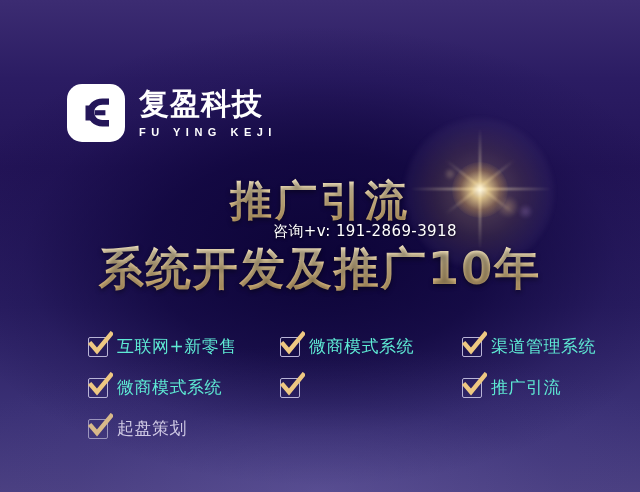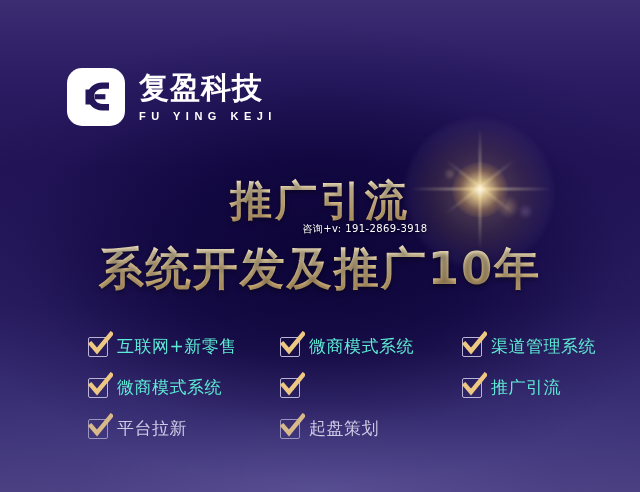--- a/index.html
+++ b/index.html
@@ -43,21 +43,21 @@
   .ray-d1{left:437px;top:186px;width:86px;height:2px;transform:rotate(-38deg);
     background:linear-gradient(90deg,rgba(255,225,160,0) 0%,rgba(255,238,195,0.55) 50%,rgba(255,225,160,0) 100%);}
   .ray-d2{left:437px;top:186px;width:86px;height:2px;transform:rotate(38deg);
     background:linear-gradient(90deg,rgba(255,225,160,0) 0%,rgba(255,238,195,0.55) 50%,rgba(255,225,160,0) 100%);}
   .flare-spot{position:absolute;border-radius:50%;filter:blur(1.5px);}
   .spot-a{left:497px;top:196px;width:22px;height:22px;background:radial-gradient(circle,rgba(255,210,140,0.30),rgba(255,200,120,0) 72%);}
   .spot-b{left:518px;top:204px;width:15px;height:15px;background:radial-gradient(circle,rgba(220,180,255,0.22),rgba(200,160,240,0) 72%);}
   .spot-c{left:444px;top:168px;width:12px;height:12px;background:radial-gradient(circle,rgba(255,225,170,0.26),rgba(255,220,160,0) 72%);}
 
   
-  .brand{position:absolute;left:67px;top:68px;display:flex;align-items:center;gap:14px;}
+  .brand{position:absolute;left:67px;top:84px;display:flex;align-items:center;gap:14px;}
   .logo-mark{
     width:58px;height:58px;border-radius:15px;background:#ffffff;
     display:flex;align-items:center;justify-content:center;flex:0 0 auto;
   }
   .brand-words{display:flex;flex-direction:column;justify-content:center;}
   .brand-cn{
     font-size:30px;font-weight:700;color:#ffffff;line-height:1.08;
     letter-spacing:1px;font-family:"DejaVu Sans",sans-serif;white-space:nowrap;
   }
   .brand-en{
@@ -73,21 +73,21 @@
     background:linear-gradient(180deg,#fdf0cd 0%,#f3d7a0 46%,#e0b977 100%);
     -webkit-background-clip:text;background-clip:text;
     -webkit-text-fill-color:transparent;
     text-shadow:0 2px 5px rgba(0,0,0,0.45);
   }
   .hl-1{font-size:42px;letter-spacing:3px;line-height:46px;}
   .hl-2{font-size:45px;letter-spacing:2px;line-height:50px;margin-top:20px;}
 
   .contact{
     position:absolute;left:0;right:0;top:222px;text-align:center;
-    font-size:10px;color:#ffffff;letter-spacing:0.4px;
+    font-size:15px;color:#ffffff;letter-spacing:0.4px;
     font-family:"DejaVu Sans",sans-serif;
     text-shadow:0 1px 3px rgba(0,0,0,0.75);
     padding-left:90px;
   }
 
   
   .features{position:absolute;left:88px;top:326px;width:520px;}
   .feat-row{display:flex;align-items:center;height:41px;}
   .feat-item{display:flex;align-items:center;gap:9px;}
   .feat-item.c1{width:192px;}
@@ -201,35 +201,26 @@
           <span class="chk-box"></span>
           <svg class="chk-tick" viewBox="0 0 26 26" aria-hidden="true">
               <path d="M4 13 L10 20 L24 3" fill="none" stroke="#eec882" stroke-width="4.4" stroke-linecap="square"></path>
             </svg>
         </span>
         <span class="feat-label">推广引流</span>
       </div>
     </div>
 
     <div class="feat-row dim">
-      <div class="feat-item c1">
+      <div class="feat-item c2">
         <span class="chk">
           <span class="chk-box"></span>
           <svg class="chk-tick" viewBox="0 0 26 26" aria-hidden="true">
               <path d="M4 13 L10 20 L24 3" fill="none" stroke="#d8b98a" stroke-width="4.4" stroke-linecap="square"></path>
             </svg>
         </span>
-        <span class="feat-label">平台拉新</span>
-      </div>
-      <div class="feat-item c2">
-        <span class="chk">
-          <span class="chk-box"></span>
-          <svg class="chk-tick" viewBox="0 0 26 26" aria-hidden="true">
-              <path d="M4 13 L10 20 L24 3" fill="none" stroke="#d8b98a" stroke-width="4.4" stroke-linecap="square"></path>
-            </svg>
-        </span>
         <span class="feat-label">起盘策划</span>
       </div>
     </div>
 
   </div>
 
 </div>
 
 </body></html>

